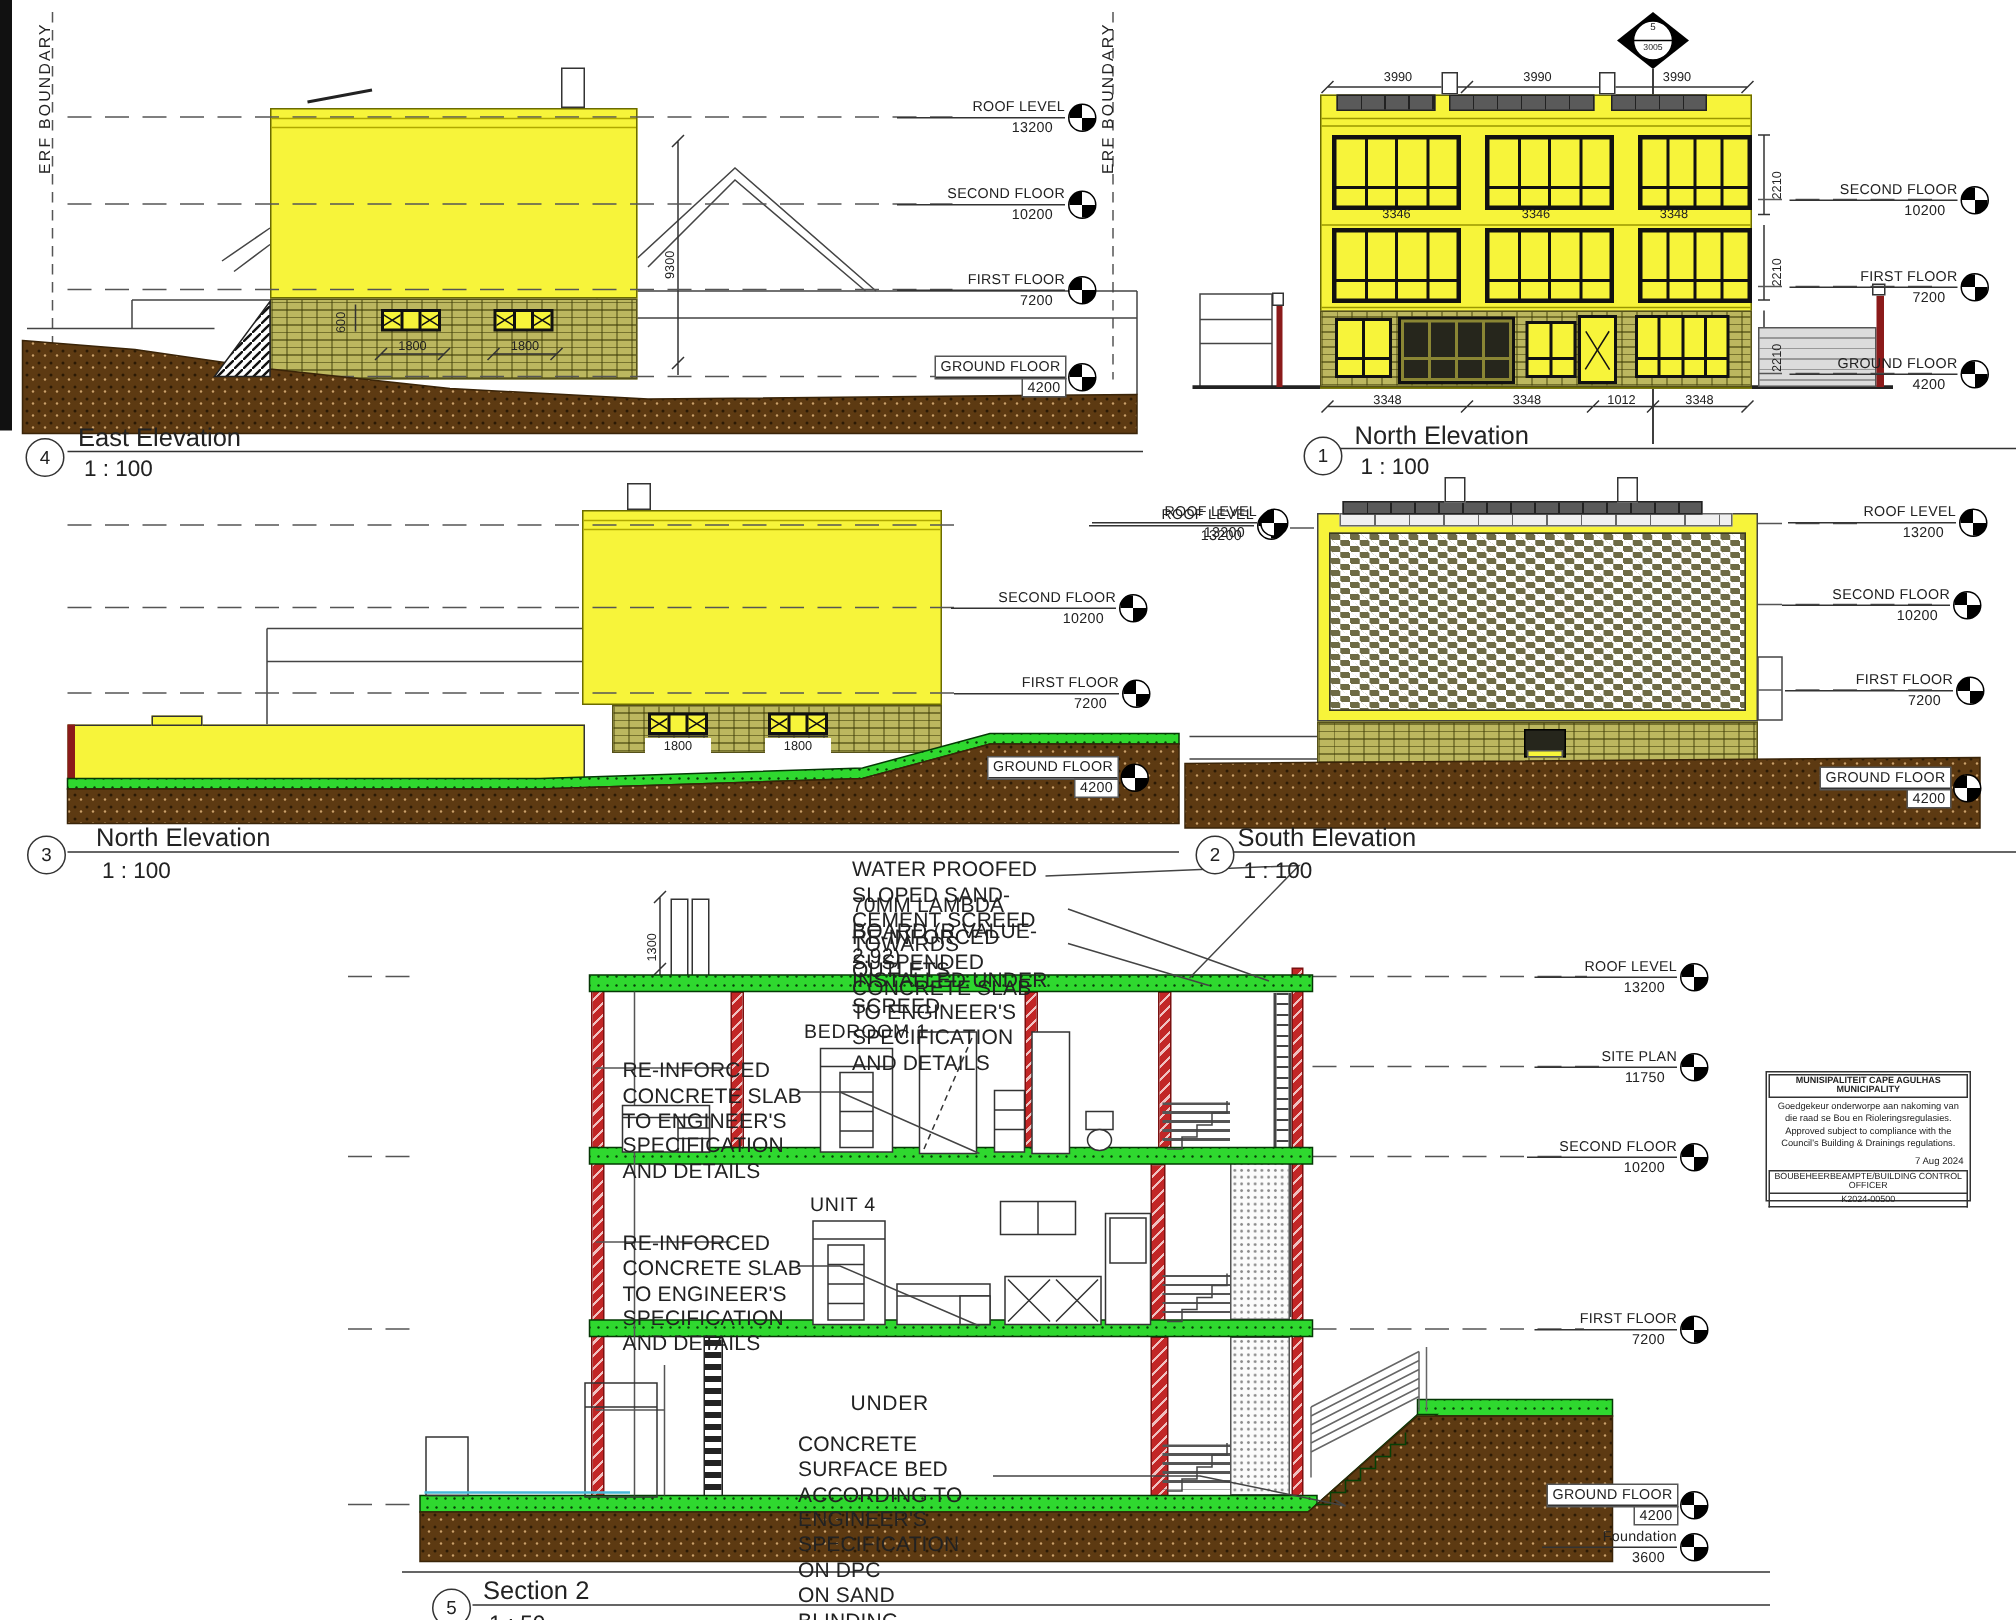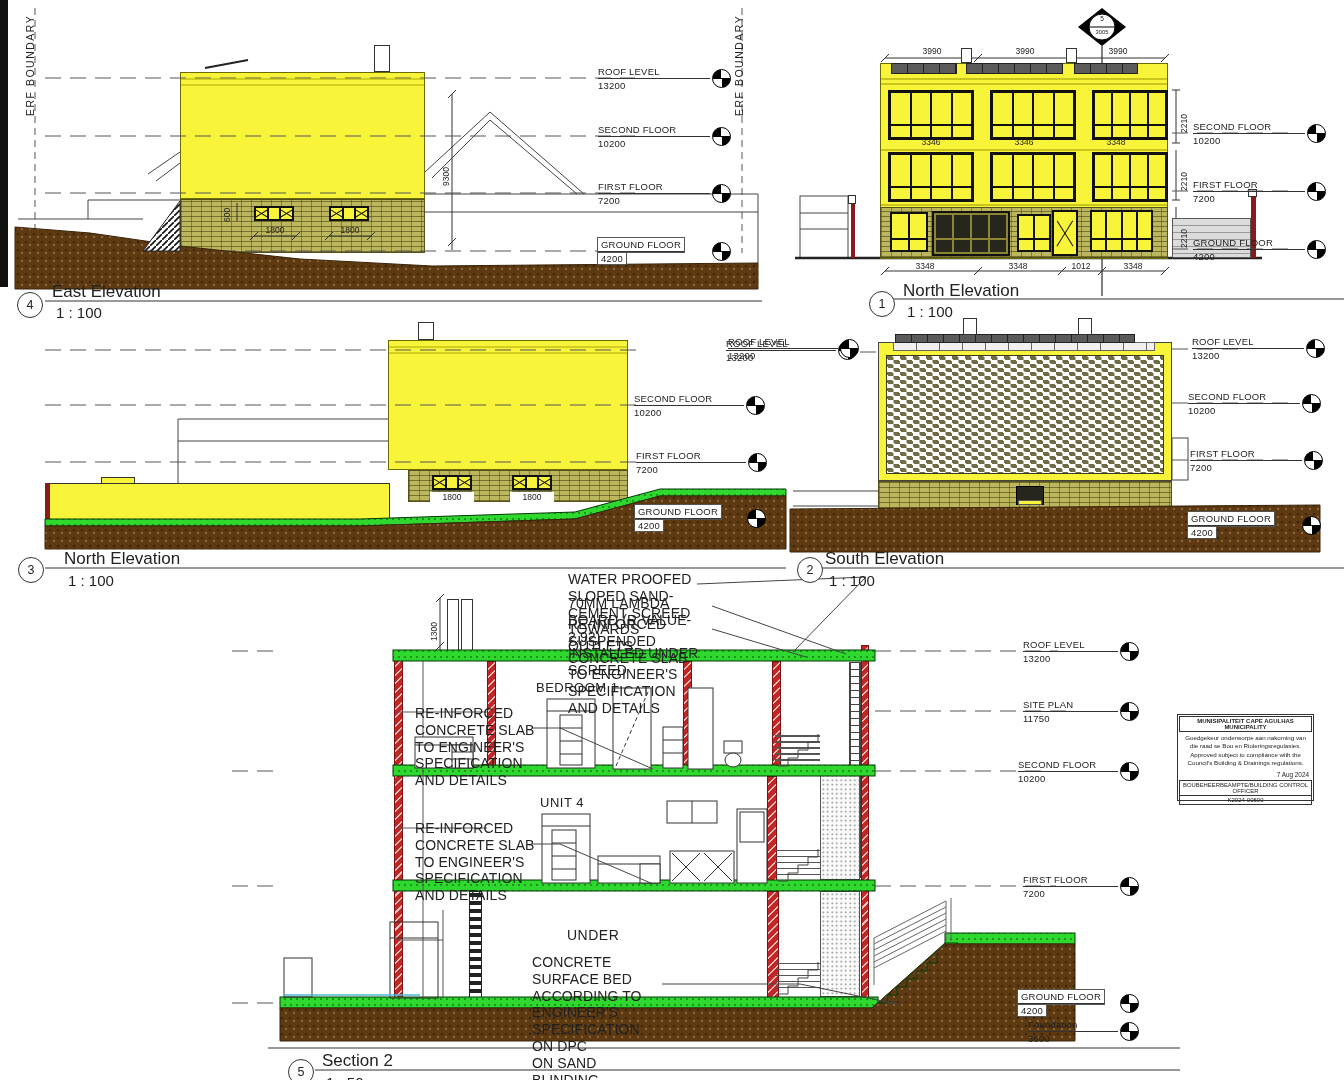--- a/index.html
+++ b/index.html
@@ -43,21 +43,21 @@
   .gwin2 i{background:#f7f43a;display:block}
   .gwin4{background:#111;display:grid;grid-template-columns:repeat(4,1fr);grid-template-rows:1fr 10px;gap:2px;padding:2px}
   .gwin4 i{background:#f7f43a;display:block}
   .gdoor{background:#8a8634;border:2px solid #111;display:grid;grid-template-columns:repeat(4,1fr);
     grid-template-rows:1fr 12px;gap:2px;padding:2px}
   .gdoor i{background:#26261c;display:block}
   .xdoor{background:#f7f43a;border:2px solid #111;position:relative;overflow:hidden}
   .xdoor::before,.xdoor::after{content:"";position:absolute;left:-18%;right:-18%;top:49%;height:1.4px;background:#111}
   .xdoor::before{transform:rotate(58deg)}.xdoor::after{transform:rotate(-58deg)}
   
-  .lvl{position:absolute;z-index:4;text-align:left;font-size:9.5px;letter-spacing:.2px}
+  .lvl{position:absolute;z-index:4;text-align:right;font-size:9.5px;letter-spacing:.2px}
   .lvl-name{height:13px;line-height:13px;border-bottom:1px solid #333;white-space:nowrap}
   .lvl-val{padding:1px 8px 0 0;font-size:9.5px}
   .lvl .bm{position:absolute;right:-21px;top:4px;width:17px;height:17px;border-radius:50%;border:1px solid #000;
     background:conic-gradient(from 270deg,#000 0 25%,#fff 0 50%,#000 0 75%,#fff 0)}
   .on-dark .lvl-name,.on-dark .lvl-val{background:#fff;box-shadow:0 0 0 1px #555;display:inline-block;padding:0 3px}
   .on-dark .lvl-val{margin-top:1px}
   
   .dim{position:absolute;z-index:4;font-size:8.5px;text-align:center;white-space:nowrap}
   .vtext{position:absolute;z-index:4;writing-mode:vertical-rl;transform:rotate(180deg);
     font-size:10.5px;letter-spacing:1.5px;white-space:nowrap}

